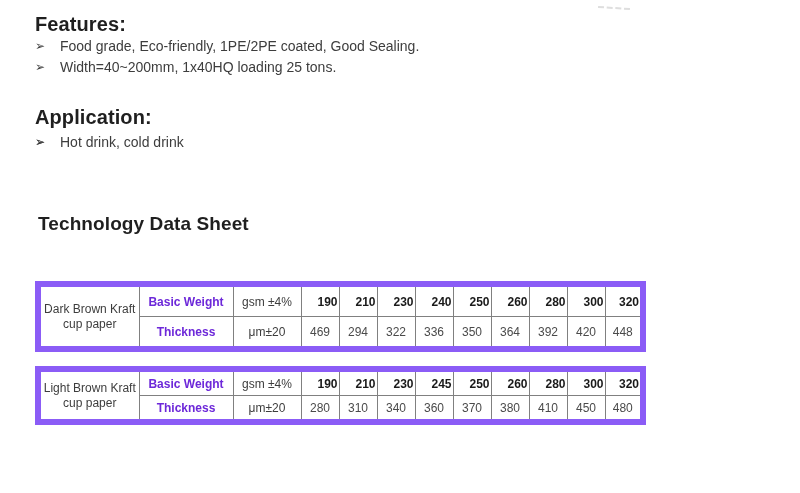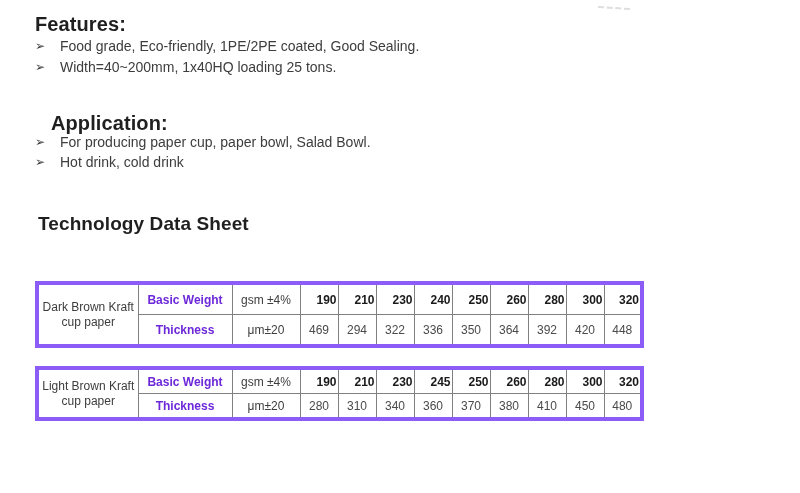--- a/index.html
+++ b/index.html
@@ -21,21 +21,21 @@
     left: 35px;
     margin: 0;
     font-size: 20px;
     line-height: 24px;
     font-weight: bold;
     color: #1f1f1f;
     letter-spacing: 0.1px;
     white-space: nowrap;
   }
   #features-heading   { top: 12px; }
-  #application-heading{ top: 111px; margin-left: 16px; }
+  #application-heading{ top: 105px; }
   #datasheet-heading  { top: 212px; left: 38px; font-size: 19px; }
 
   .blist {
     position: absolute;
     left: 35px;
   }
   #features-list    { top: 36px; }
   #application-list { top: 132px; }
   .bitem {
     position: relative;
@@ -54,21 +54,21 @@
     line-height: inherit;
     color: #3d3d3d;
   }
 
   table.ds {
     position: absolute;
     left: 35px;
     border-collapse: collapse;
     table-layout: fixed;
     width: 605px;
-    border: 4px solid #8b5cf6;
+    border: 6px solid #8b5cf6;
     font-size: 12px;
     color: #3d3d3d;
   }
   #table-dark  { top: 281px; }
   #table-light { top: 366px; }
   table.ds td {
     border: 1px solid #808080;
     text-align: center;
     vertical-align: middle;
     padding: 0 1px;
@@ -124,21 +124,20 @@
       <span class="bullet">➢</span>
       <span>Width=40~200mm, 1x40HQ loading 25 tons.</span>
     </div>
   </div>
 
   <h2 class="heading" id="application-heading">Application:</h2>
 
   <div class="blist" id="application-list">
     <div class="bitem">
       <span class="bullet">➢</span>
-      <span>For producing paper cup, paper bowl, Salad Bowl.</span>
     </div>
     <div class="bitem">
       <span class="bullet">➢</span>
       <span>Hot drink, cold drink</span>
     </div>
   </div>
 
   <h2 class="heading" id="datasheet-heading">Technology Data Sheet</h2>
 
   <table class="ds" id="table-dark">

